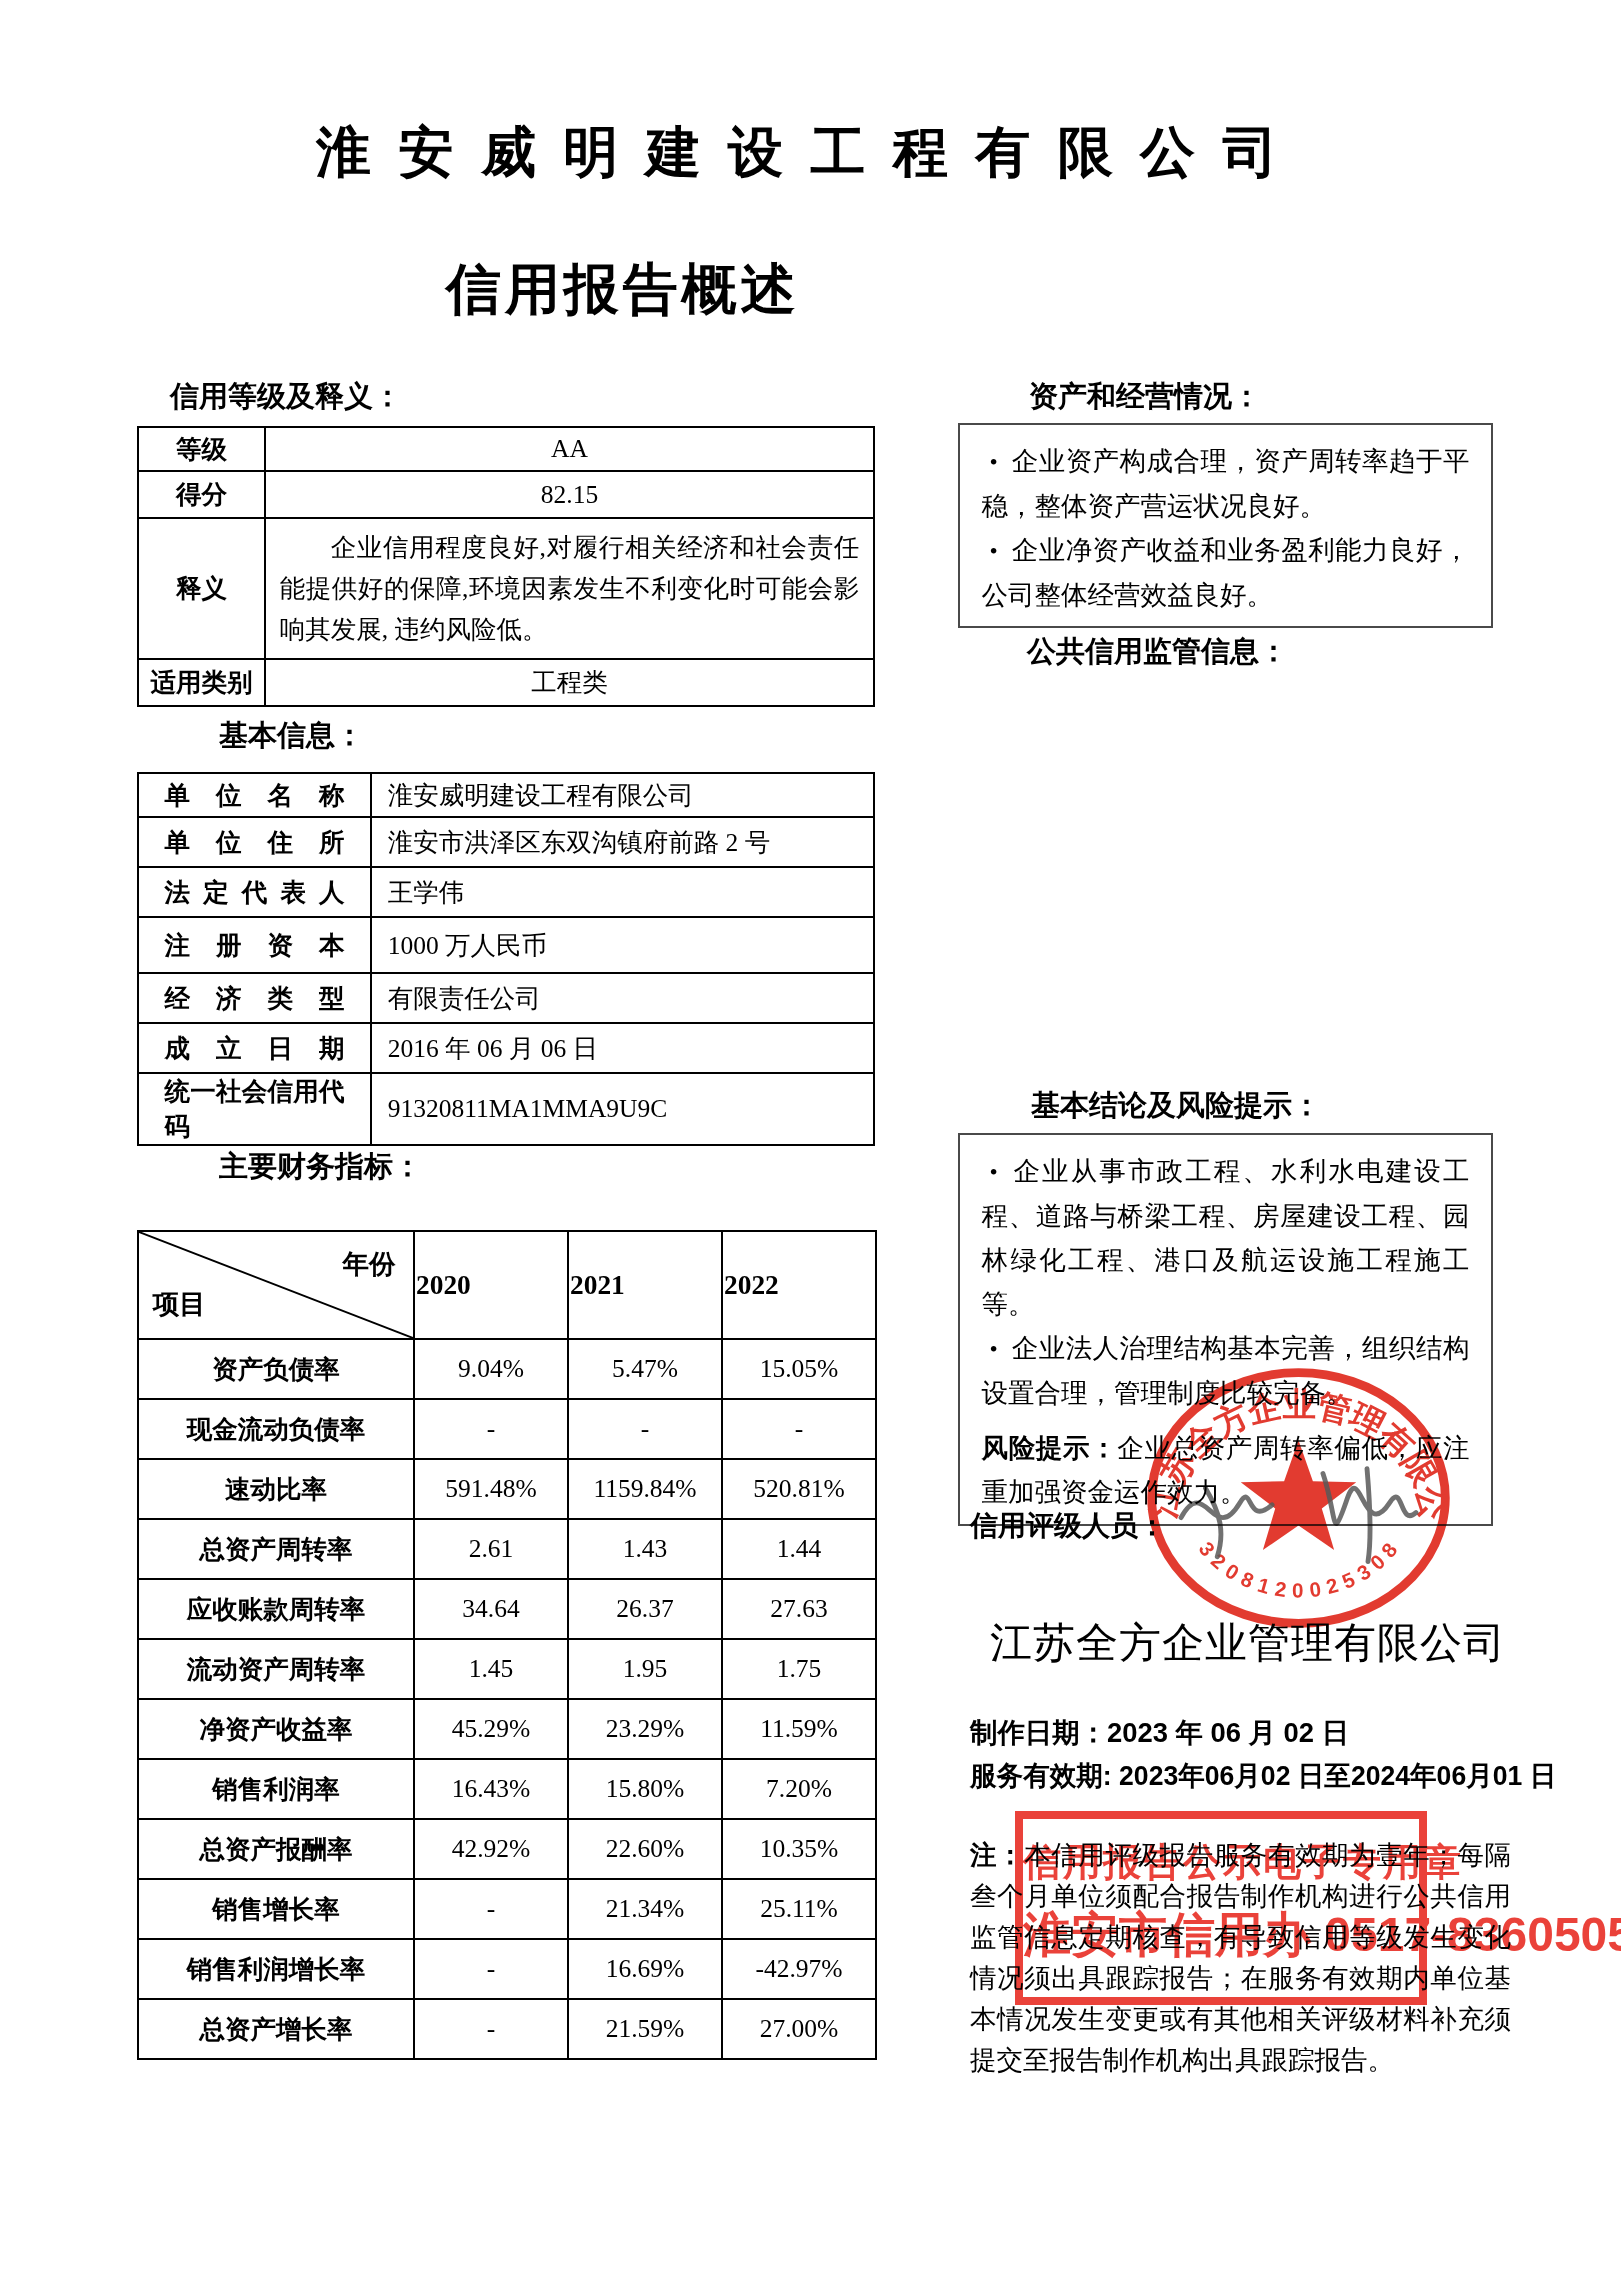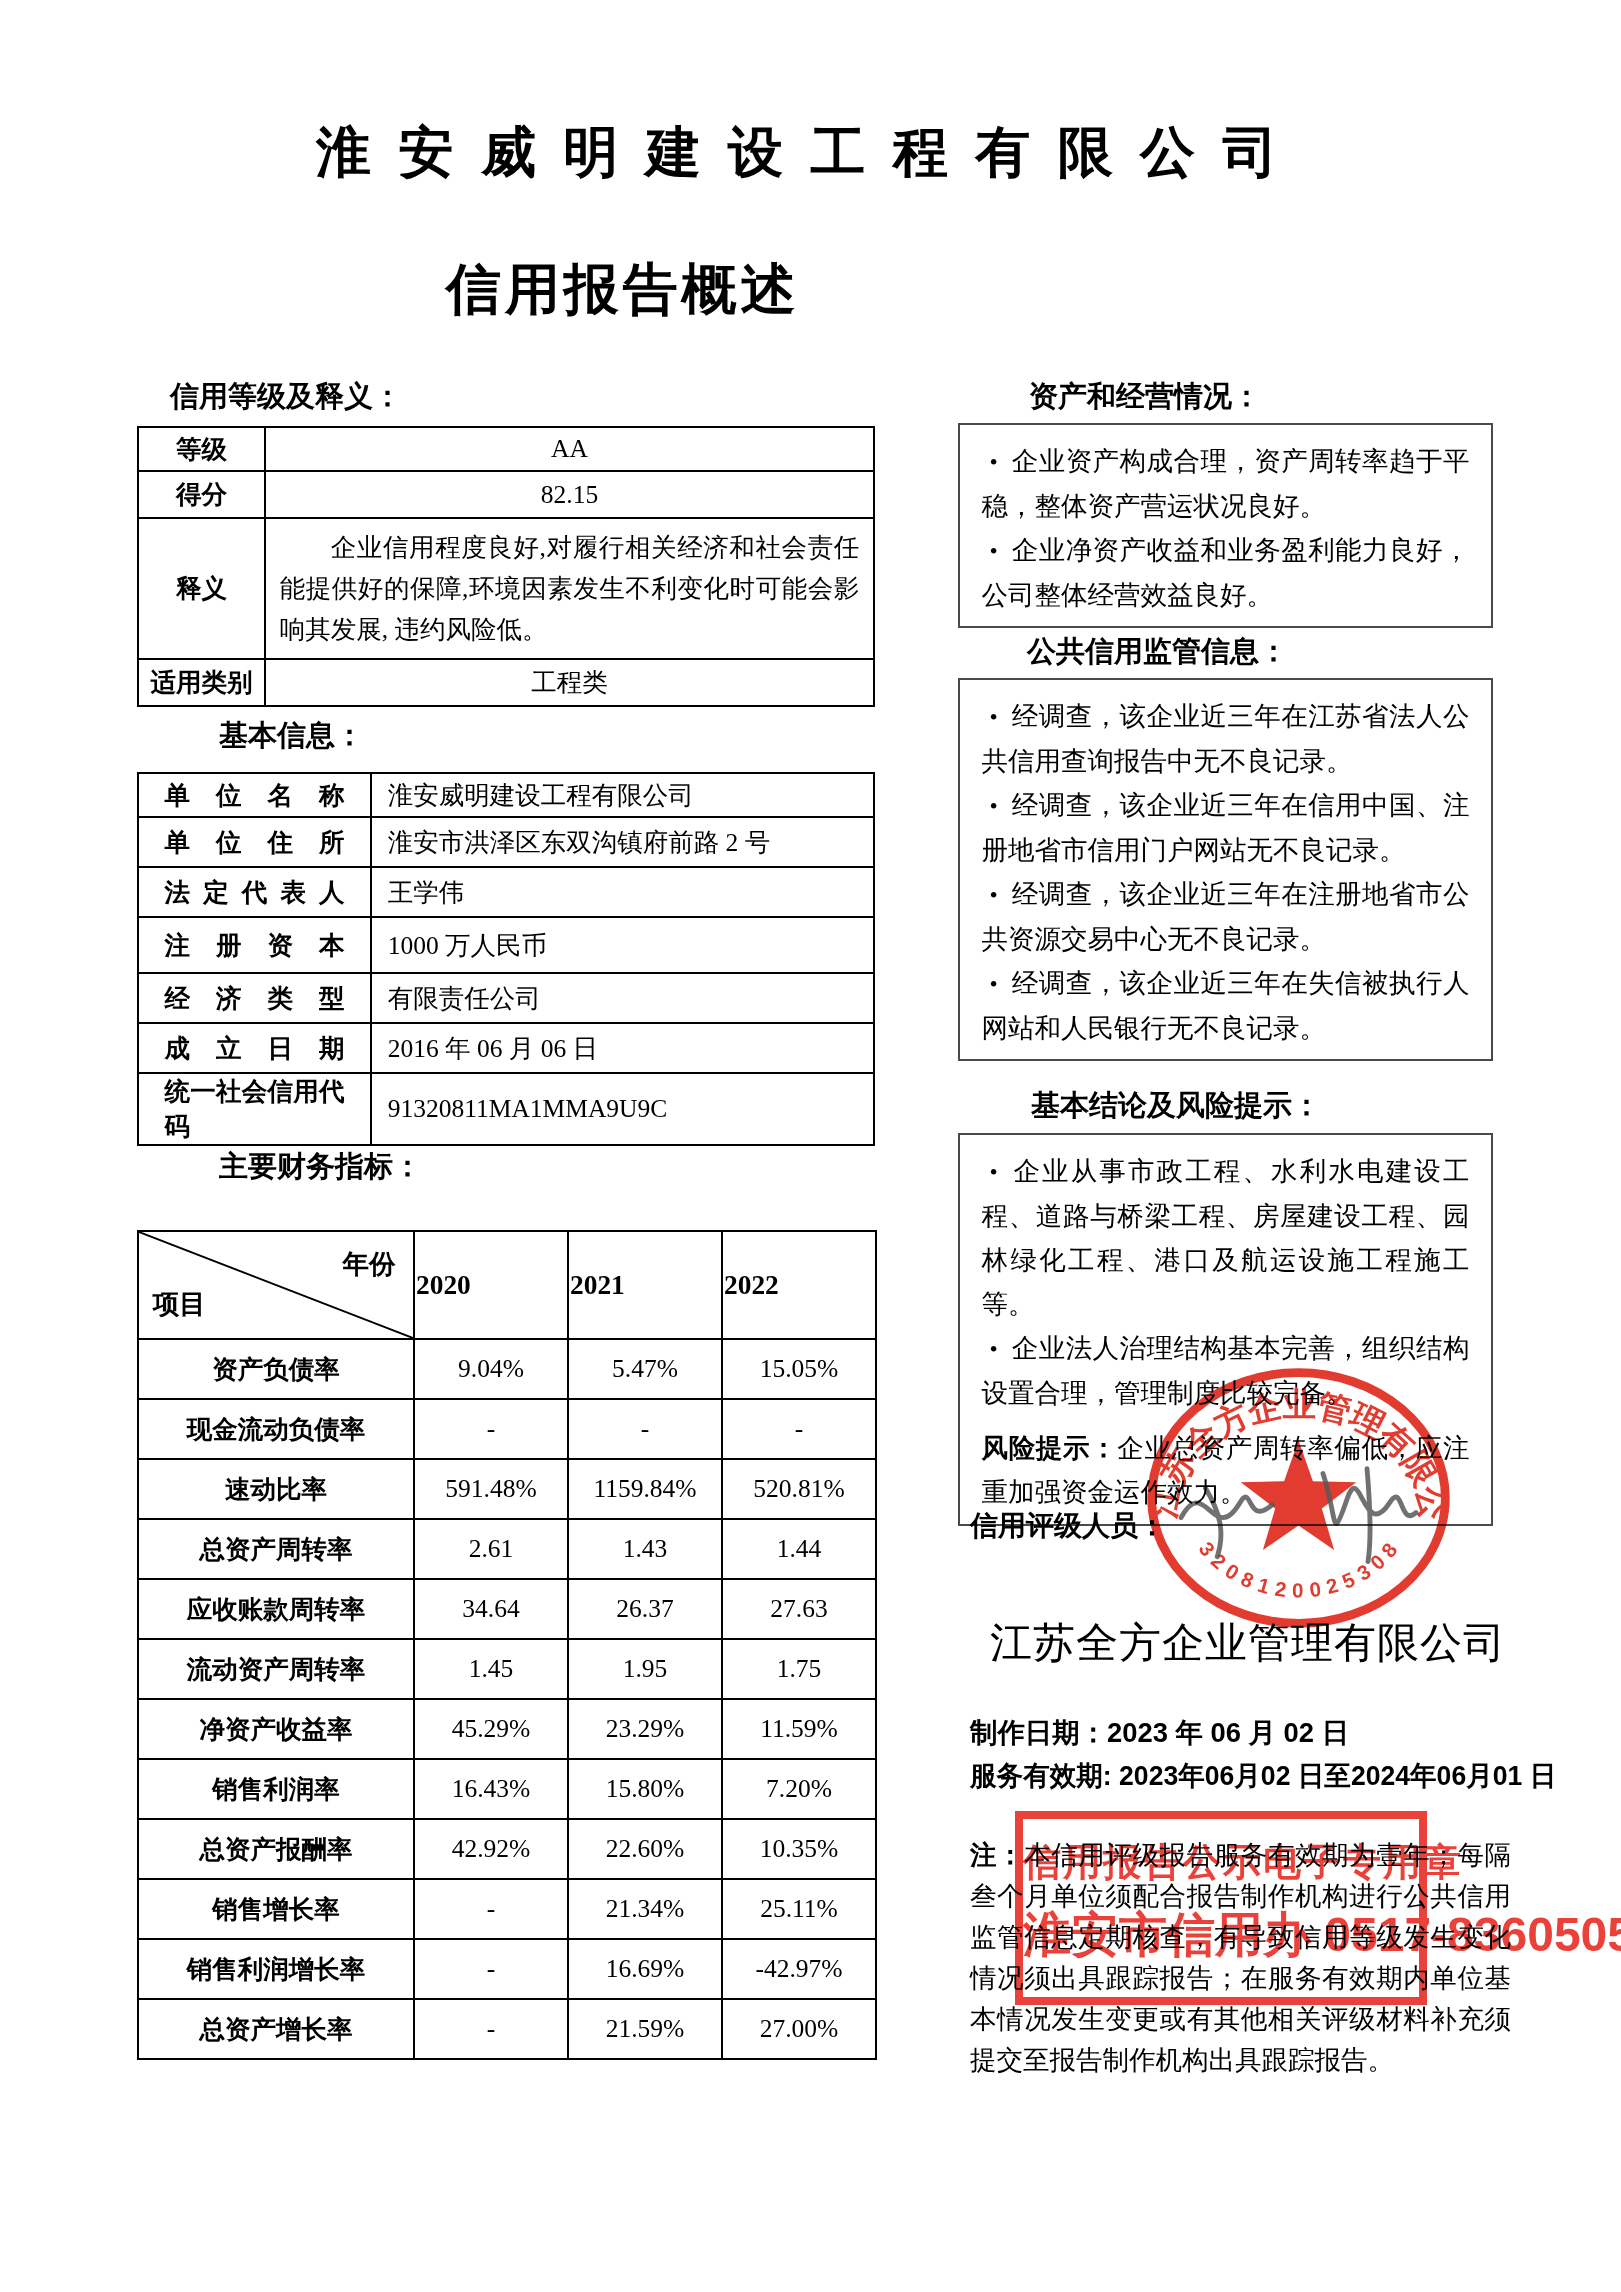--- a/index.html
+++ b/index.html
@@ -227,26 +227,20 @@
   </table>
 
   <div class="abs h" style="left:1029px;top:377px;">资产和经营情况：</div>
   <div class="abs h" style="left:1027px;top:632px;">公共信用监管信息：</div>
   <div class="abs h" style="left:1031px;top:1086px;">基本结论及风险提示：</div>
 
   <div class="abs rbox" style="left:958px;top:423px;min-height:169px;" id="box-assets">
       <div class="bullet"><span class="dot">•</span>企业资产构成合理，资产周转率趋于平稳，整体资产营运状况良好。</div>
       <div class="bullet"><span class="dot">•</span>企业净资产收益和业务盈利能力良好，公司整体经营效益良好。</div>
     </div>
-  <div class="abs rbox" style="left:958px;top:678px;min-height:372px;" id="box-public">
-      <div class="bullet"><span class="dot">•</span>经调查，该企业近三年在江苏省法人公共信用查询报告中无不良记录。</div>
-      <div class="bullet"><span class="dot">•</span>经调查，该企业近三年在信用中国、注册地省市信用门户网站无不良记录。</div>
-      <div class="bullet"><span class="dot">•</span>经调查，该企业近三年在注册地省市公共资源交易中心无不良记录。</div>
-      <div class="bullet"><span class="dot">•</span>经调查，该企业近三年在失信被执行人网站和人民银行无不良记录。</div>
-    </div>
   <div class="abs rbox" style="left:958px;top:1133px;min-height:318px;" id="box-conclusion">
     <div id="conclusion-bullets">
         <div class="bullet"><span class="dot">•</span>企业从事市政工程、水利水电建设工程、道路与桥梁工程、房屋建设工程、园林绿化工程、港口及航运设施工程施工等。</div>
         <div class="bullet"><span class="dot">•</span>企业法人治理结构基本完善，组织结构设置合理，管理制度比较完备。</div>
       </div>
     <div class="risk">
       <span class="blab">风险提示：</span><span>企业总资产周转率偏低，应注重加强资金运作效力。</span>
     </div>
   </div>
 

